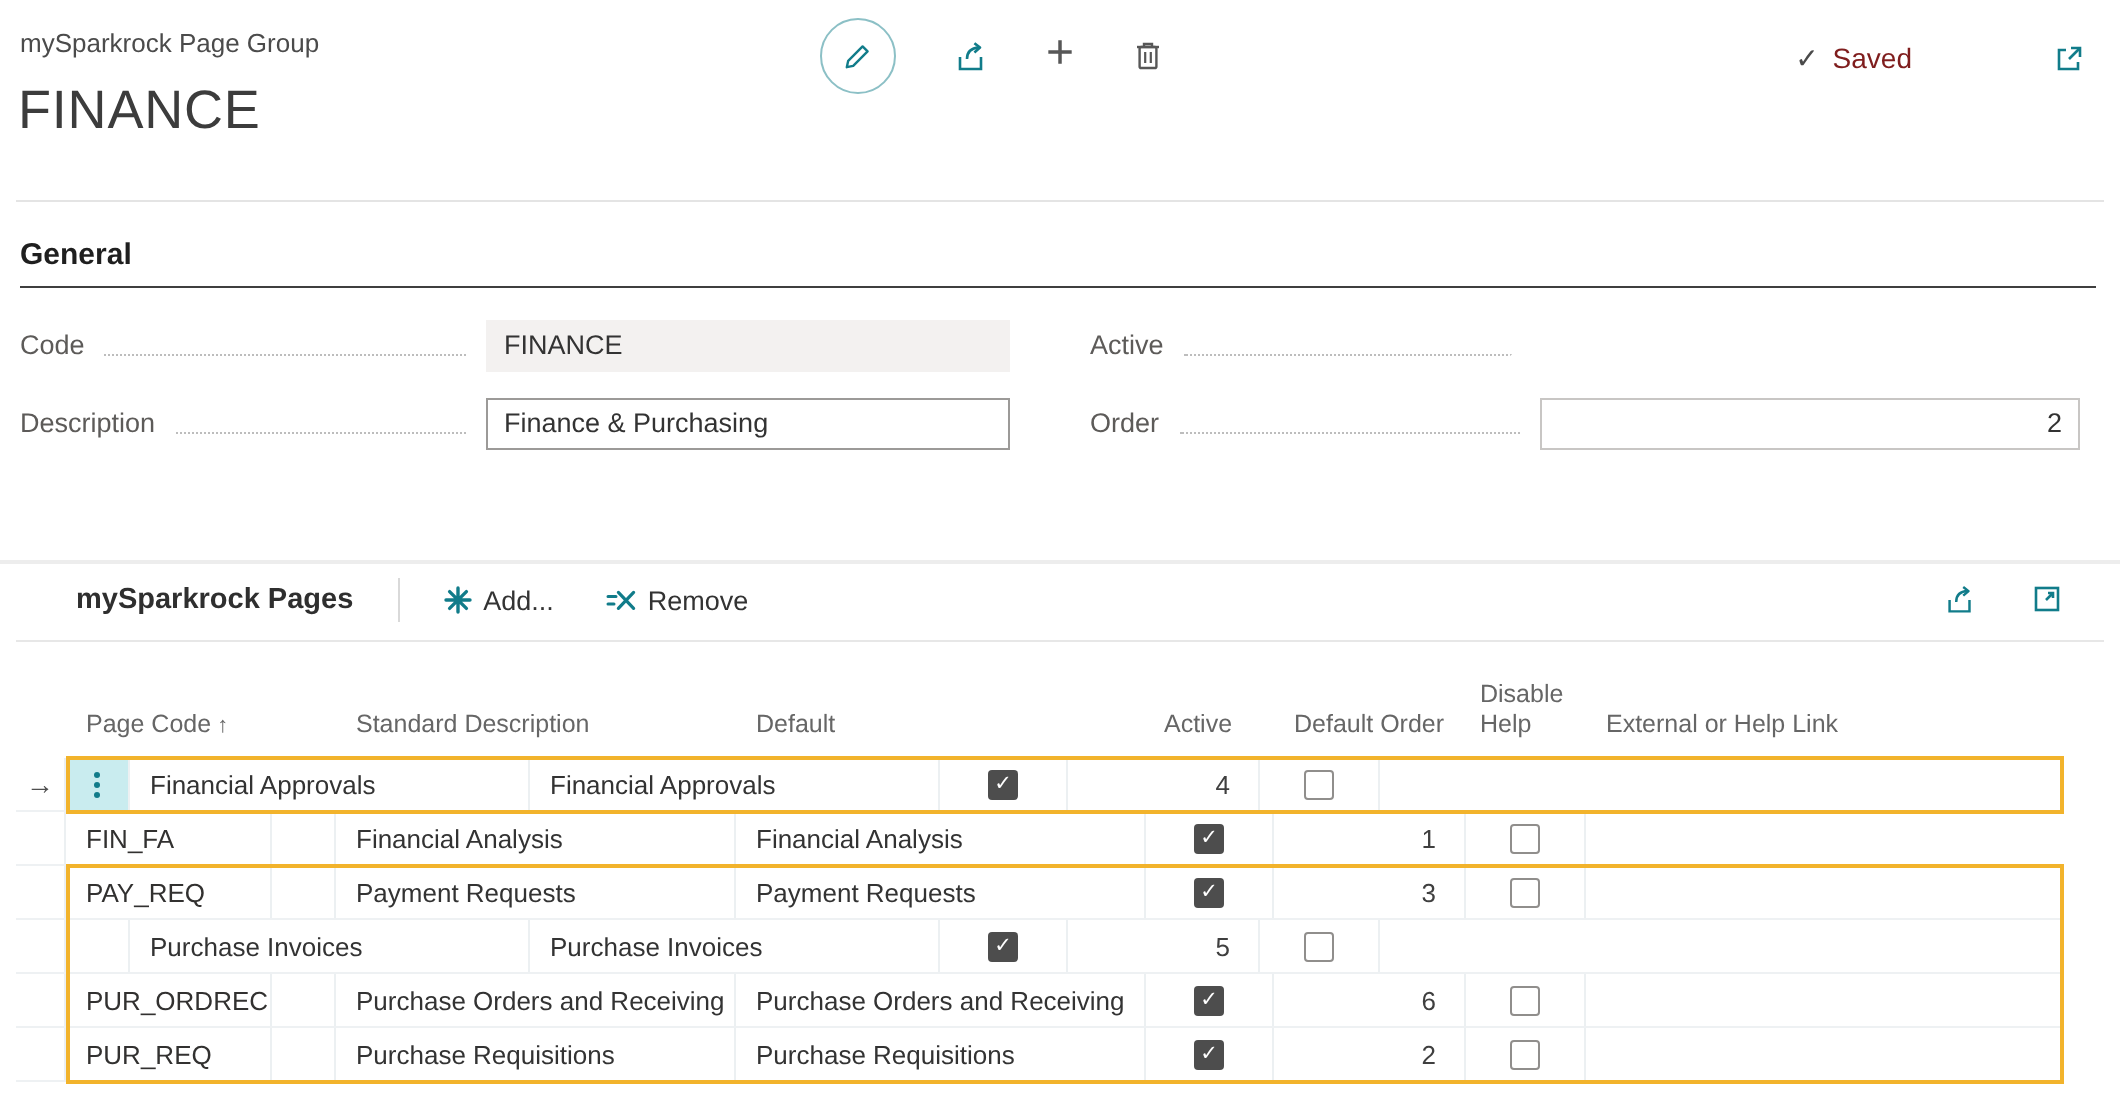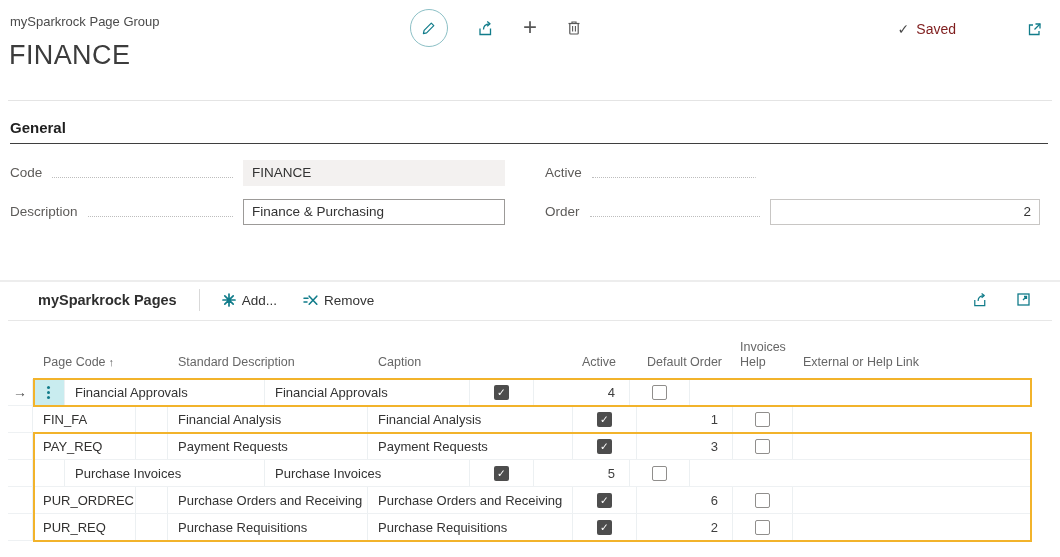--- a/index.html
+++ b/index.html
@@ -201,24 +201,24 @@
 
   <div class="tbl">
 
     <div class="thead">
       <div class="th c-gutter"></div>
       <div class="th c-code" style="padding-left:10px;">
         <span>Page Code</span><span class="sort-arrow">↑</span>
       </div>
       <div class="th c-dots"></div>
       <div class="th c-sd">Standard Description</div>
-      <div class="th c-cap">Caption</div>
+      <div class="th c-cap">Default</div>
       <div class="th c-active" style="padding-left:9px;">Active</div>
       <div class="th c-order">Default Order</div>
-      <div class="th c-dh" style="padding-left:7px;">Invoices Help</div>
+      <div class="th c-dh" style="padding-left:7px;">Disable Help</div>
       <div class="th c-link">External or Help Link</div>
     </div>
 
     <div class="trow row-selected">
       <div class="td c-gutter">→</div>
       <div class="td c-dots">
           <span class="dots-active">
             <span class="vdots"></span>
           </span>
         </div>

